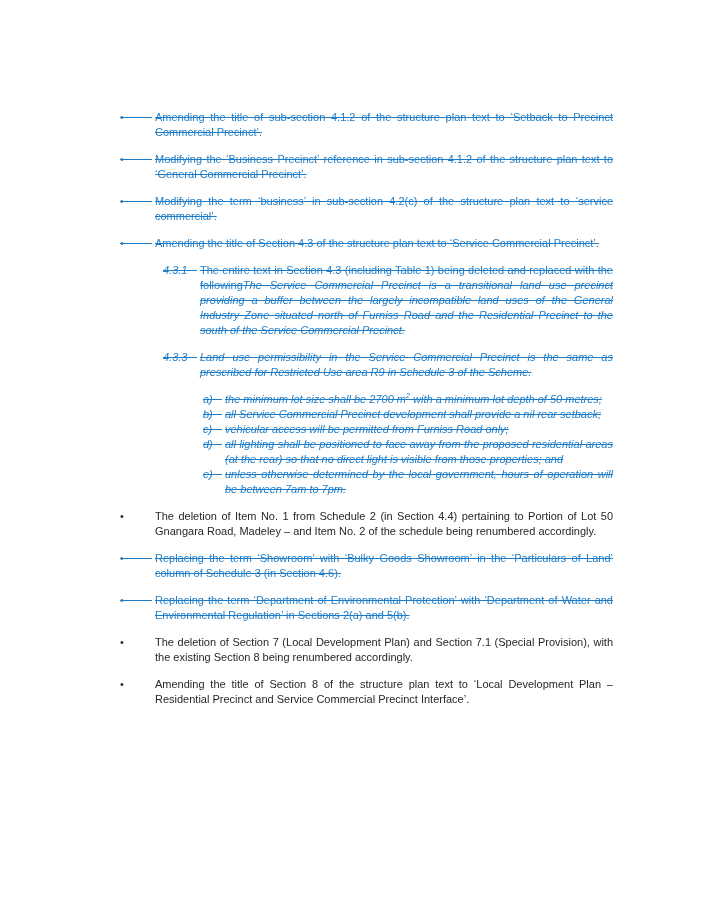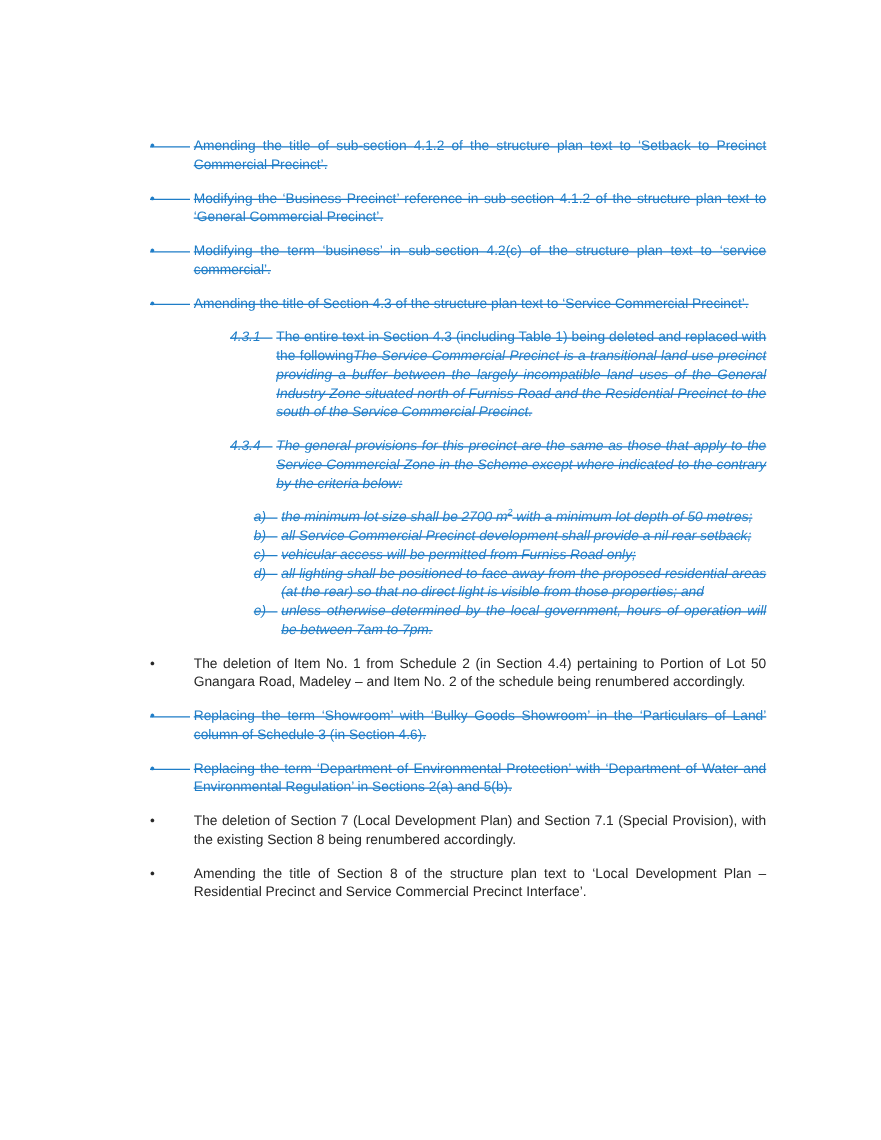--- a/index.html
+++ b/index.html
@@ -23,21 +23,21 @@
     margin: 0 0 12px 0;
   }
   .para.tight { margin-bottom: 0; }
   .para .marker {
     flex: 0 0 auto;
     position: relative;
     text-align: left;
   }
   .para .text { flex: 1 1 auto; min-width: 0; }
   .kind-bullet .marker { width: 35px; }
-  .kind-numbered { margin-left: 64px; }
+  .kind-numbered { margin-left: 43px; }
   .kind-numbered .marker { width: 37px; font-style: italic; }
   .kind-lettered { margin-left: 83px; }
   .kind-lettered .marker { width: 22px; font-style: italic; }
   .italic-text .text { font-style: italic; }
   .seg-italic { font-style: italic; }
   .deleted { color: var(--deleted-color, #1f7dc7); }
   .deleted .text {
     text-decoration: line-through;
     text-decoration-thickness: 1px;
   }
@@ -75,22 +75,22 @@
   </div>
       <div class="para kind-bullet deleted">
     <span class="marker">•</span>
     <span class="text"><span>Amending the title of Section 4.3 of the structure plan text to ‘Service Commercial Precinct’.</span></span>
   </div>
       <div class="para kind-numbered deleted">
     <span class="marker">4.3.1</span>
     <span class="text"><span>The entire text in Section 4.3 (including Table 1) being deleted and replaced with the following</span><span class="seg-italic">The Service Commercial Precinct is a transitional land use precinct providing a buffer between the largely incompatible land uses of the General Industry Zone situated north of Furniss Road and the Residential Precinct to the south of the Service Commercial Precinct.</span></span>
   </div>
       <div class="para kind-numbered deleted italic-text">
-    <span class="marker">4.3.4</span>
-    <span class="text"><span>The general provisions for this precinct are the same as those that apply to the Service Commercial Zone in the Scheme except where indicated to the contrary by the criteria below:</span></span>
+    <span class="marker">4.3.3</span>
+    <span class="text"><span>Land use permissibility in the Service Commercial Precinct is the same as prescribed for Restricted Use area R9 in Schedule 3 of the Scheme.</span></span>
   </div>
       <div class="para kind-lettered deleted tight italic-text">
     <span class="marker">a)</span>
     <span class="text"><span>the minimum lot size shall be 2700 m</span><sup>2</sup><span> with a minimum lot depth of 50 metres;</span></span>
   </div>
       <div class="para kind-lettered deleted tight italic-text">
     <span class="marker">b)</span>
     <span class="text"><span>all Service Commercial Precinct development shall provide a nil rear setback;</span></span>
   </div>
       <div class="para kind-lettered deleted tight italic-text">

